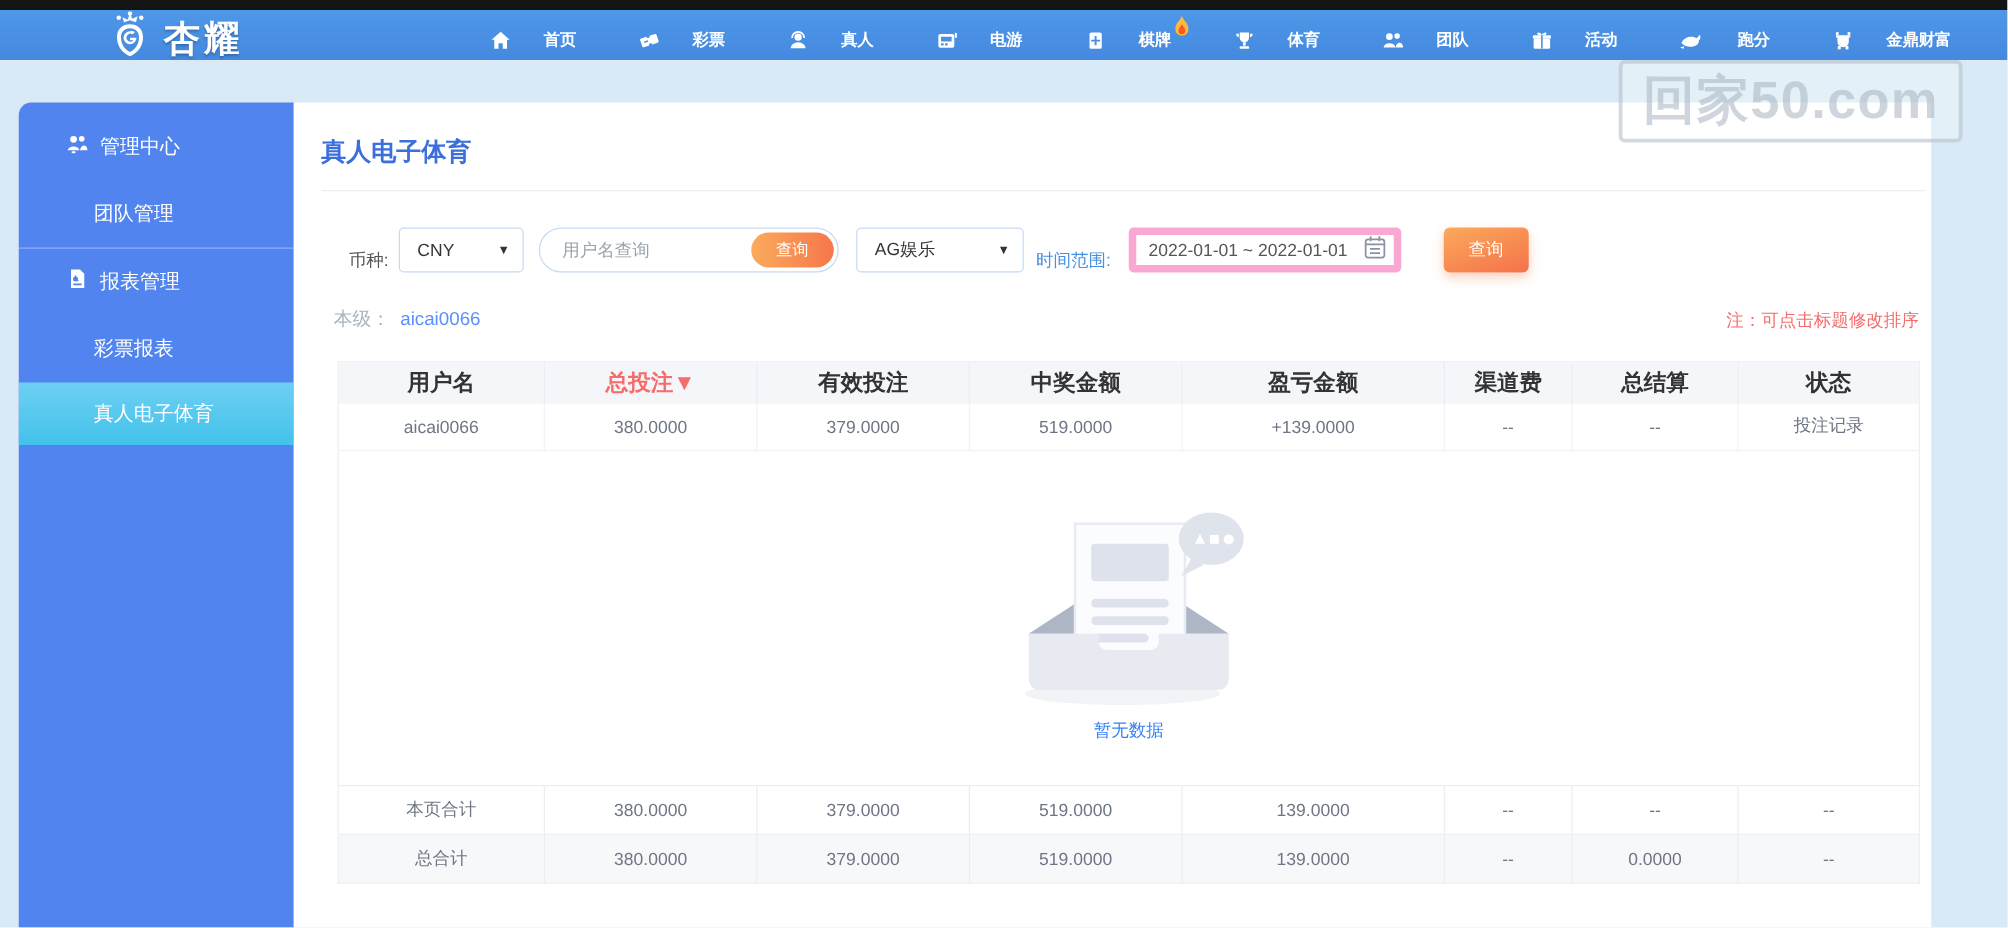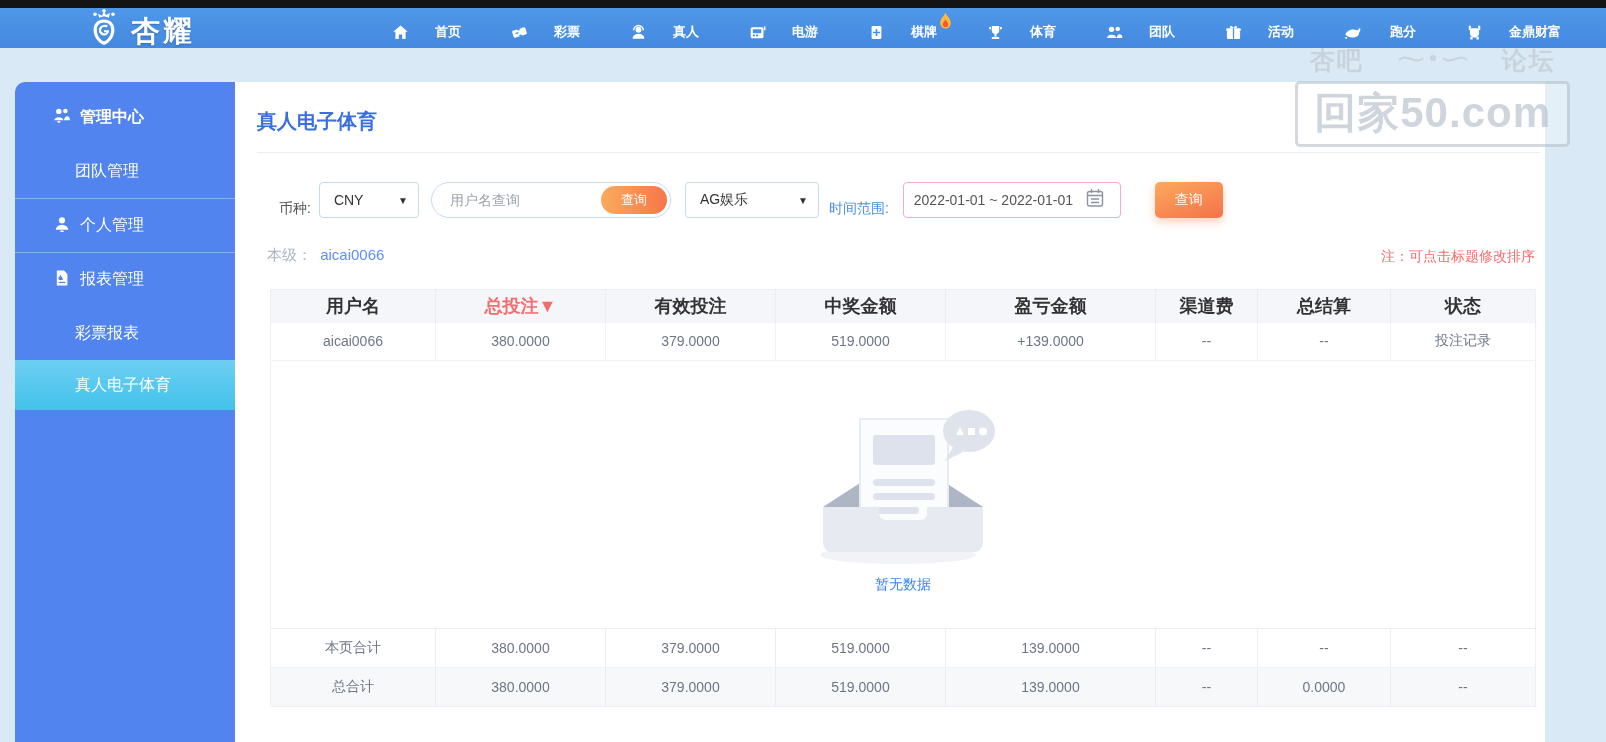--- a/index.html
+++ b/index.html
@@ -26,21 +26,21 @@
   .wm { position:absolute; right:36px; top:44px; z-index:6; pointer-events:none; text-align:center; }
   .wm-line1 { display:flex; align-items:center; justify-content:space-between; width:246px; margin:0 auto;
               color:rgba(198,207,216,0.85); font-size:25px; font-weight:bold; letter-spacing:2px; }
   .wm-box { margin-top:4px; display:inline-block; border:3px solid rgba(168,179,191,0.5); border-radius:5px;
             padding:1px 16px 3px; font-size:42px; font-weight:bold; color:rgba(168,179,191,0.55);
             background:rgba(255,255,255,0.28); letter-spacing:1px; }
 
   
   .sidebar { position:absolute; left:15px; top:82px; width:220px; bottom:0; background:#5184ee; border-top-left-radius:10px; overflow:hidden; }
   .side-item { height:54px; display:flex; align-items:center; color:#fff; font-size:16px; cursor:pointer; }
-  .side-item:first-child { margin-top:8px;font-weight:bold; }
+  .side-item:first-child { margin-top:8px; }
   .side-section { padding-left:38px; gap:9px; }
   .side-sub { padding-left:60px; }
   .side-divider { border-top:1px solid rgba(255,255,255,0.35); }
   .side-active { height:50px; background:linear-gradient(180deg,#6ecff3,#42c2ea); }
 
   
   .main { position:absolute; left:235px; top:82px; width:1310px; bottom:0; background:#fff; }
   .page-title { position:absolute; left:22px; top:26px; font-size:20px; font-weight:bold; color:#3a6fdc; }
   .title-divider { position:absolute; left:22px; right:5px; top:70px; border-top:1px solid #e9eef5; }
 
@@ -50,21 +50,21 @@
   .select { height:36px; border:1px solid #c6daf3; border-radius:4px; background:#fff; display:flex; align-items:center;
             justify-content:space-between; padding:0 10px 0 14px; font-size:14px; color:#333; cursor:pointer; }
   .sel-currency { width:100px; }
   .sel-platform { width:134px; margin-right:10px; }
   .chev { font-size:10px; color:#333; }
   .search-pill { width:240px; height:36px; border:1px solid #c6daf3; border-radius:18px; background:#fff; position:relative; margin:0 14px 0 12px; }
   .search-pill input { position:absolute; left:18px; top:1px; height:32px; width:150px; border:none; outline:none; font-size:14px; color:#333; font-family:inherit; }
   .search-pill input::placeholder { color:#9aa3ad; }
   .pill-btn { position:absolute; right:3px; top:3px; width:66px; height:28px; border:none; border-radius:14px;
               background:linear-gradient(90deg,#fbab5c,#f6764a); color:#fff; font-size:13px; cursor:pointer; font-family:inherit; }
-  .datebox { width:218px; height:36px; border:1px solid #f9a8d4; border-radius:4px; background:#fff; display:flex; align-items:center; padding:0 8px 0 10px; margin-left:6px; }
+  .datebox { width:218px; height:36px; border:6px solid #f9a8d4; border-radius:4px; background:#fff; display:flex; align-items:center; padding:0 8px 0 10px; margin-left:6px; }
   .datebox input { border:none; outline:none; width:172px; font-size:14px; color:#555; font-family:inherit; }
   .search-btn { width:68px; height:36px; margin-left:34px; border:none; border-radius:5px; cursor:pointer; font-family:inherit;
                 background:linear-gradient(160deg,#fca95c,#f4724a); color:#fff; font-size:14px;
                 box-shadow:0 4px 9px rgba(246,120,70,0.35); }
 
   .level-row { position:absolute; left:32px; top:164px; font-size:15px; }
   .level-label { color:#aab3c0; }
   .level-value { color:#5b8ff9; margin-left:4px; cursor:pointer; }
   .sort-note { position:absolute; right:10px; top:166px; color:#f56c6c; font-size:14px;font-family:Liberation Serif, serif; }
 
@@ -220,58 +220,38 @@
             <rect x="4" y="12" width="2.2" height="2.6"></rect>
             <rect x="9.8" y="12" width="2.2" height="2.6"></rect>
           </svg>
       </span>
       <span>金鼎财富</span>
     </a>
   </div>
 </div>
 
 <div class="wm">
-  <div class="wm-line1">
-    <span>杏吧</span>
-    <span>
-      <svg width="72" height="24" viewBox="0 0 72 24" fill="none" stroke="rgba(198,207,216,0.85)" stroke-width="2">
-        <path d="M2 14c8-8 16 6 24-2M70 14c-8-8-16 6-24-2"></path>
-          <circle cx="36" cy="12" r="3" fill="rgba(198,207,216,0.85)" stroke="none"></circle>
-      </svg>
-    </span>
-    <span>论坛</span>
-  </div>
   <div class="wm-box">回家50.com</div>
 </div>
 
 <div class="sidebar">
   <div class="side-item side-section">
     <span class="nico">
       <svg width="18" height="18" viewBox="0 0 16 16" fill="#fff">
           <circle cx="5.2" cy="4.8" r="2.4"></circle>
           <circle cx="11" cy="4.4" r="2"></circle>
           <path d="M1 12.6a4.4 3.8 0 018.4 0z"></path>
           <path d="M9.8 12.6c.2-2.2 1.6-3.4 2.9-3.4 1.3 0 2.3 1.2 2.4 3.4z"></path>
           <rect x="3.8" y="13.4" width="2.8" height="1.4" rx="0.7"></rect>
         </svg>
     </span>
     <span>管理中心</span>
   </div>
   <div class="side-item side-sub">
     <span>团队管理</span>
-  </div>
-  <div class="side-item side-section side-divider">
-    <span class="nico">
-      <svg width="18" height="18" viewBox="0 0 16 16" fill="#fff">
-          <circle cx="8" cy="4.8" r="2.7"></circle>
-          <path d="M2.4 13.2a5.6 4.6 0 0111.2 0z"></path>
-          <rect x="6.4" y="13.8" width="3.2" height="1.3" rx="0.65"></rect>
-        </svg>
-    </span>
-    <span>个人管理</span>
   </div>
   <div class="side-item side-section side-divider">
     <span class="nico">
       <svg width="18" height="18" viewBox="0 0 16 16">
           <path d="M3.4 1.4h6.4l3 3v10.2H3.4z" fill="#fff"></path>
           <circle cx="6.6" cy="8.2" r="1.8" fill="#5184ee"></circle>
           <path d="M6.6 8.2V5.6M6.6 8.2l2 1.4" stroke="#5184ee" stroke-width="1"></path>
           <path d="M5 12h6" stroke="#5184ee" stroke-width="1.1"></path>
         </svg>
     </span>

